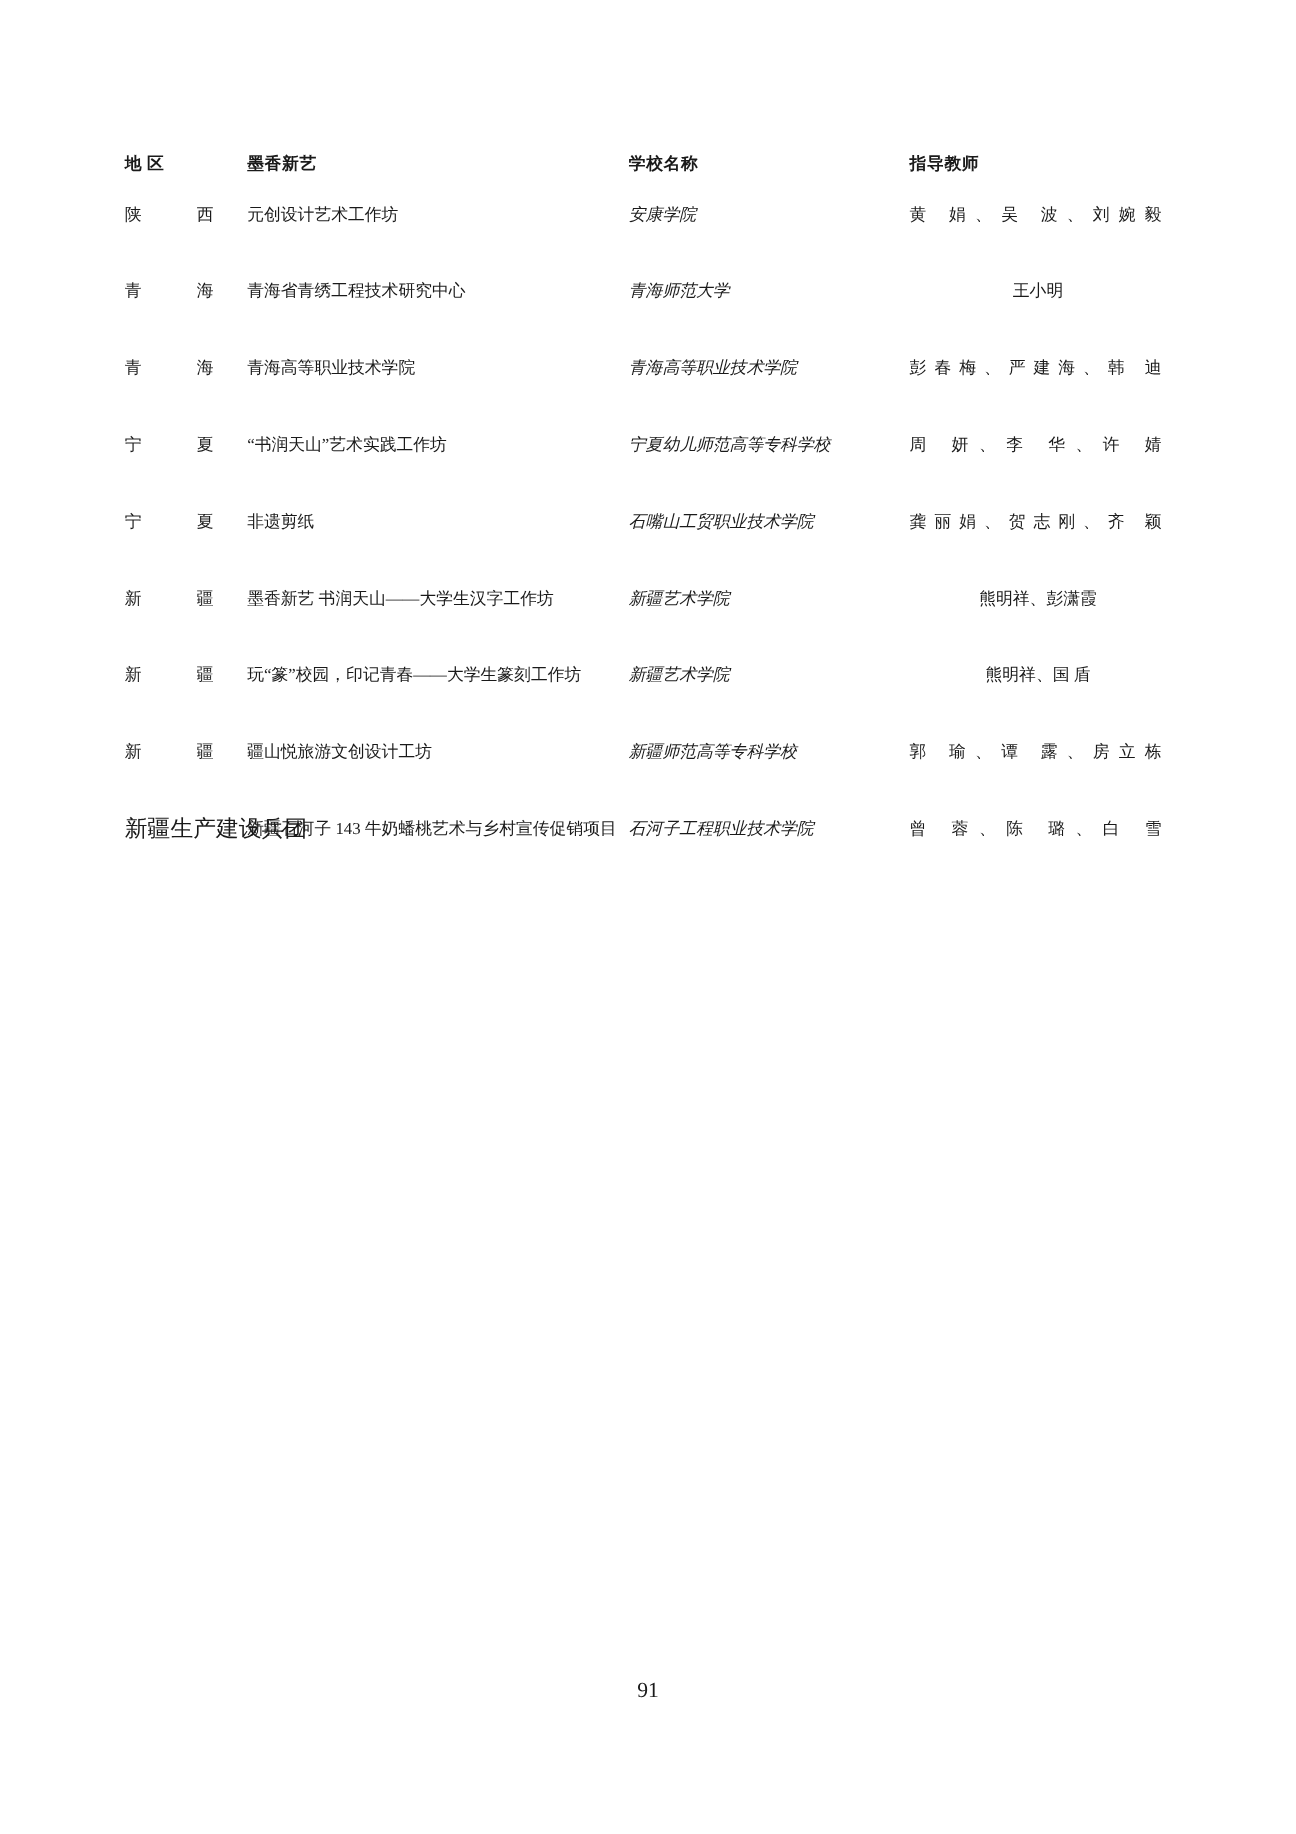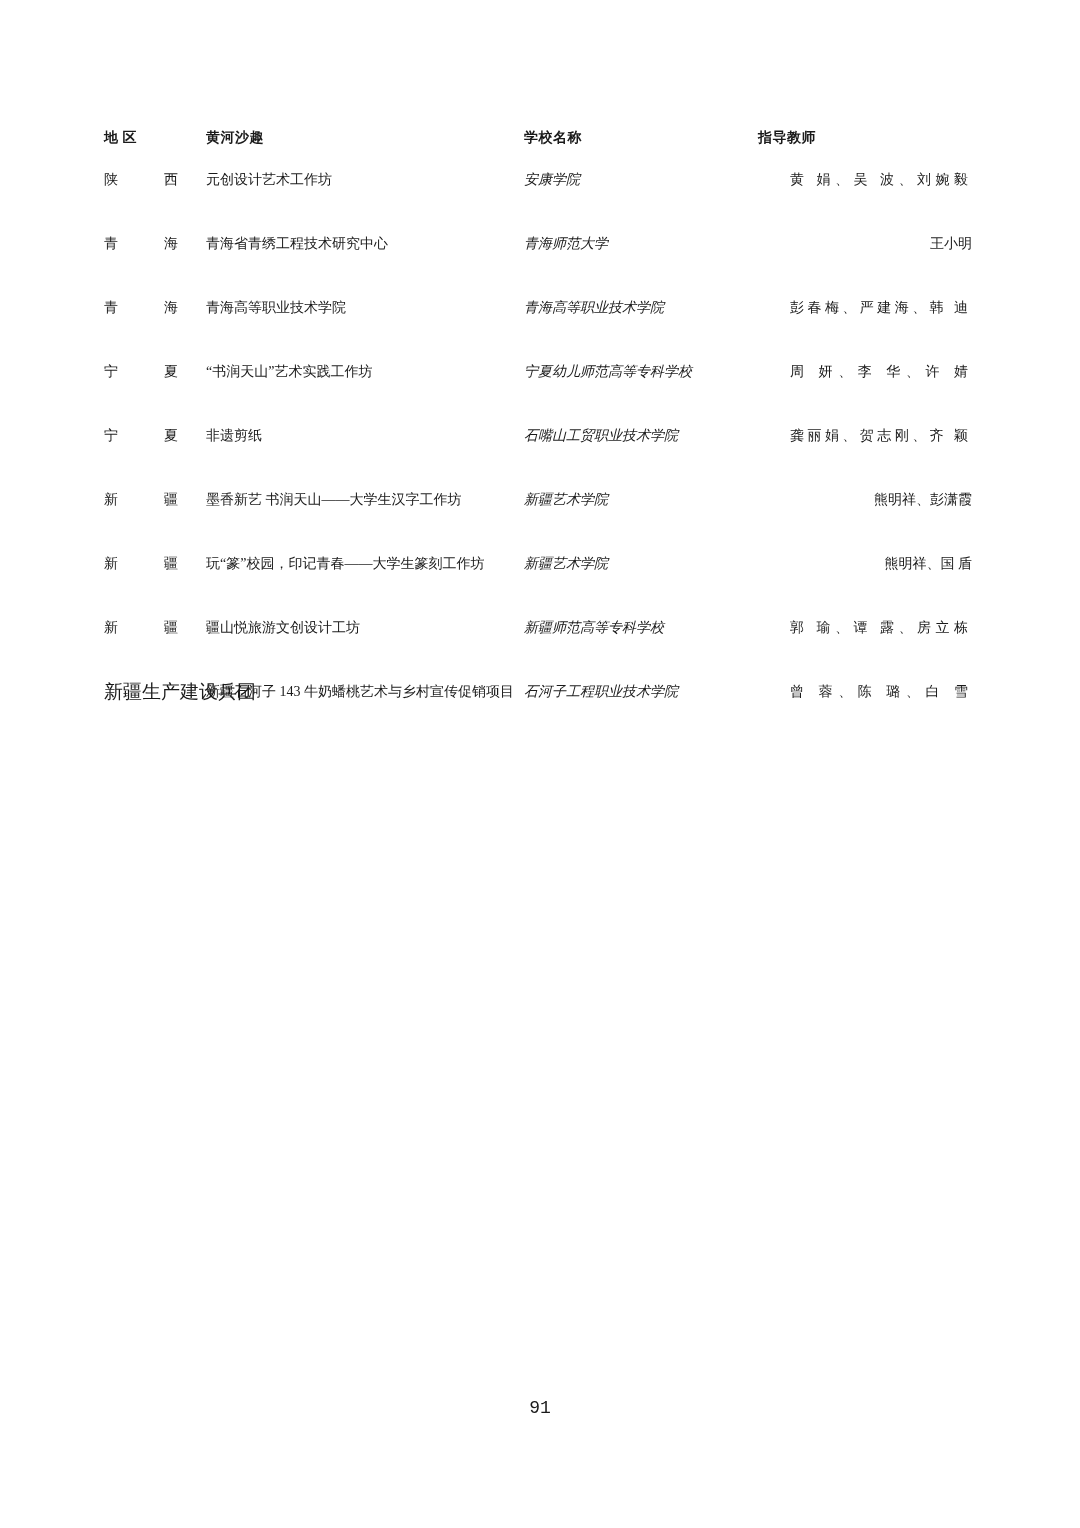--- a/index.html
+++ b/index.html
@@ -71,51 +71,50 @@
   td.region.tight { font-size: 19px; line-height: 1.35; }
 
   td.project { padding-left: 2px; padding-right: 6px; margin-left: 26px; }
   td.school  { padding-left: 2px; padding-right: 6px; font-style: italic; }
   td.teacher { padding-left: 14px; }
   td.teacher .justify {
     display: block;
     text-align: justify;
     text-align-last: justify;
     padding-right: 4px;
-    margin-left: 32px;
-  }
-  td.teacher.plain { text-align: right; }
+  }
+  td.teacher.plain { text-align: center; }
 
   .pagenum {
     position: absolute;
     left: 0;
     top: 1398px;
     width: 1080px;
     text-align: center;
     font-size: 18px;
     color: #1a1a1a;
-    font-family: Liberation Mono, monospace;
+    font-family: Liberation Serif, serif;
   }
 </style>
 </head>
 <body>
 
 <div class="page">
 
   <table class="doc-table">
     <colgroup>
       <col class="c-region">
       <col class="c-project">
       <col class="c-school">
       <col class="c-teacher">
     </colgroup>
     <thead>
       <tr>
         <th class="h-region">地  区</th>
-        <th class="h-project">黄河沙趣</th>
+        <th class="h-project">墨香新艺</th>
         <th class="h-school">学校名称</th>
         <th class="h-teacher">指导教师</th>
       </tr>
     </thead>
     <tbody>
 
       <tr>
         <td class="region"><span class="spread2">陕西</span></td>
         <td class="project">元创设计艺术工作坊</td>
         <td class="school">安康学院</td>

